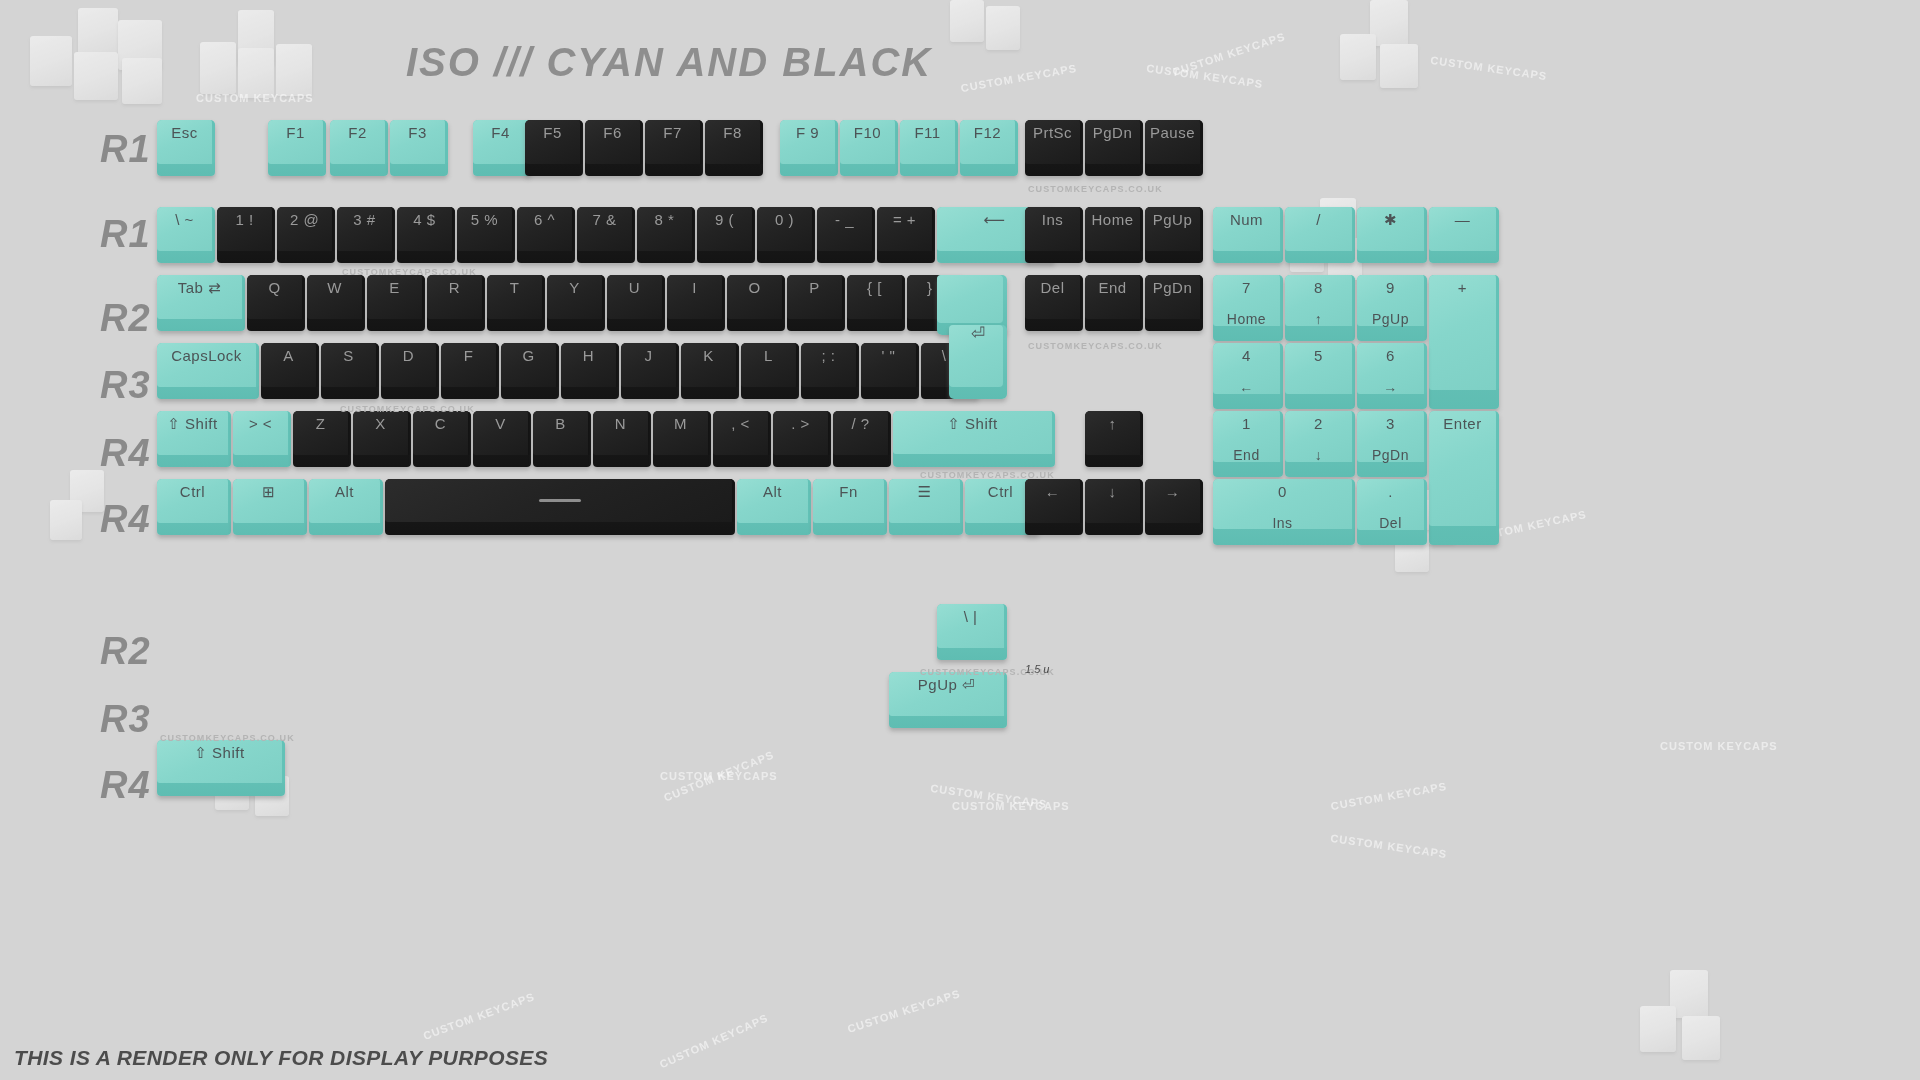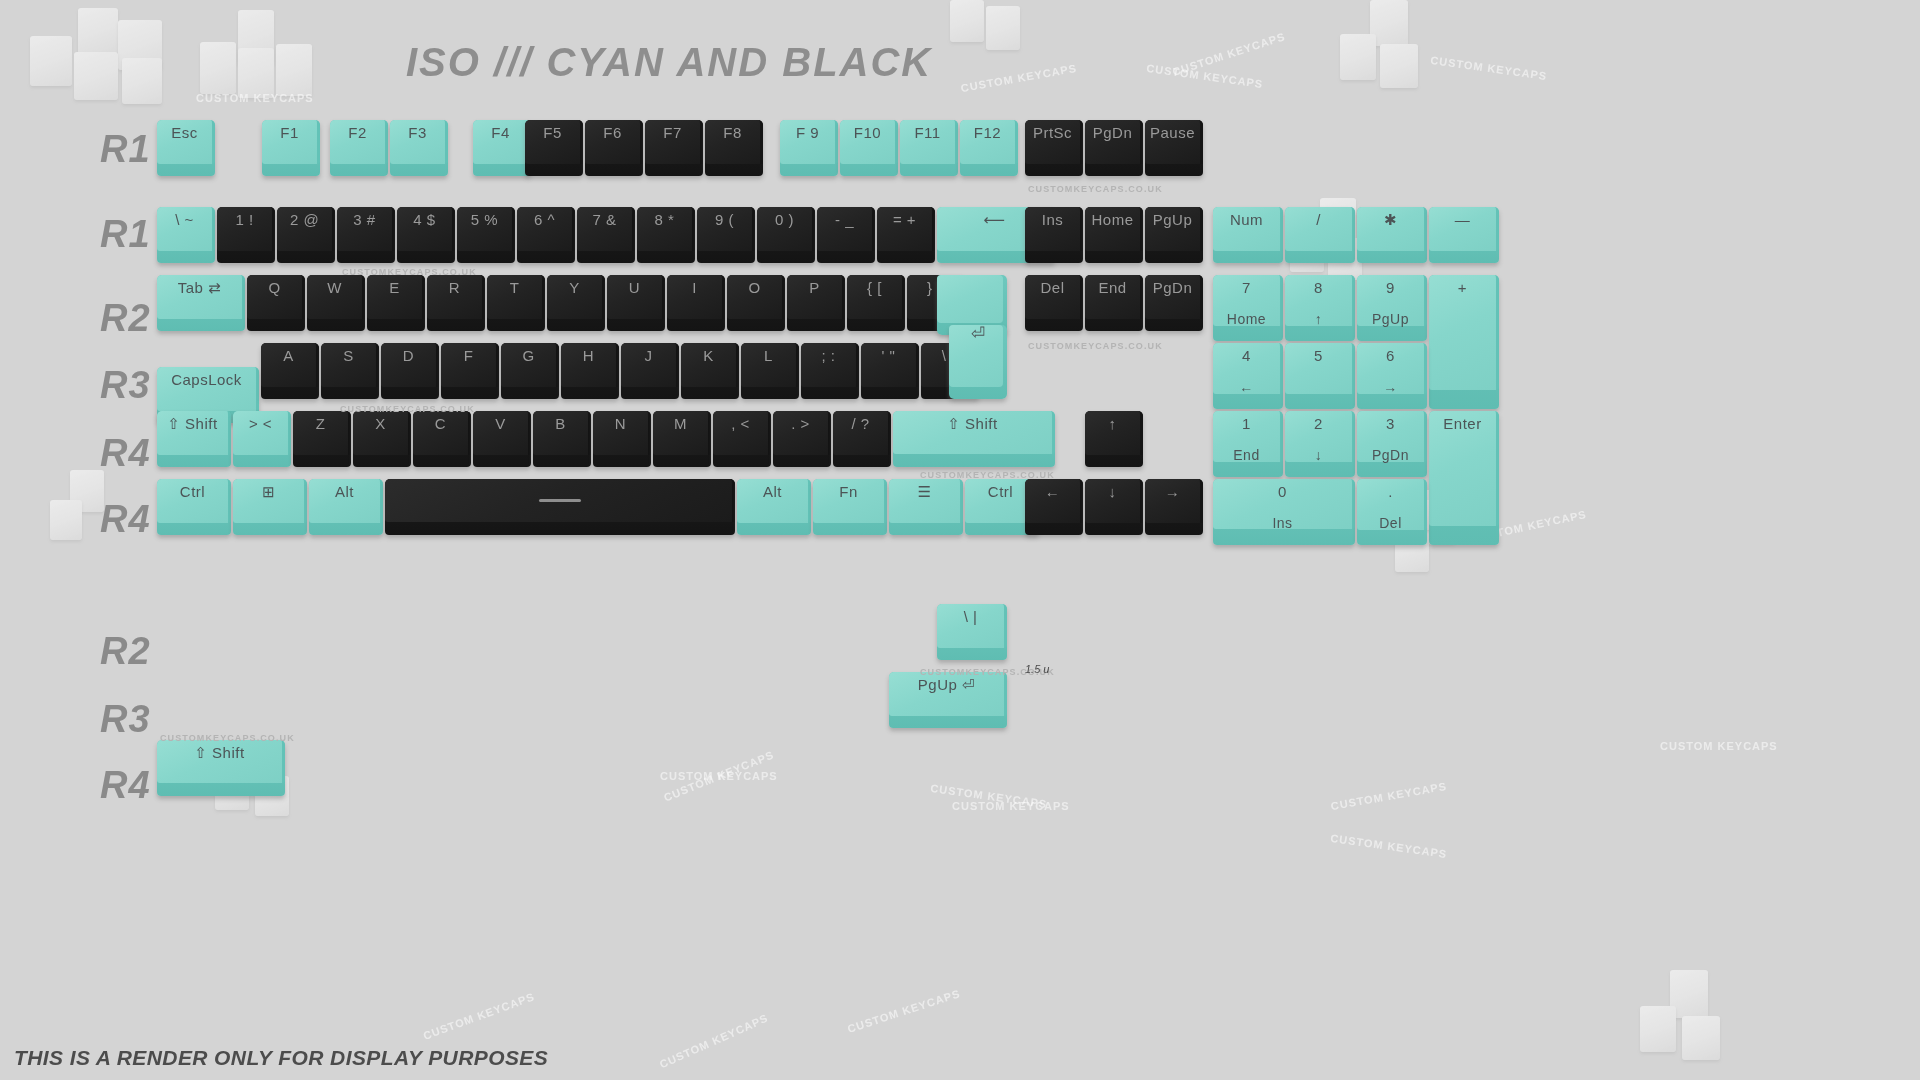--- a/index.html
+++ b/index.html
@@ -251,21 +251,21 @@
     <div class="rowlabel" style="left: 100px; top: 630px;">R2</div>
     <div class="rowlabel" style="left: 100px; top: 698px;">R3</div>
     <div class="rowlabel" style="left: 100px; top: 764px;">R4</div>
   </div>
 <div id="keyboard">
     <div class="key cyan" style="left: 157px; top: 120px; width: 58px; height: 56px;">
       <div class="top">
         <div class="legend">Esc</div>
       </div>
     </div>
-    <div class="key cyan" style="left: 262px; top: 120px; width: 58px; height: 56px;">
+    <div class="key cyan" style="left: 268px; top: 120px; width: 58px; height: 56px;">
       <div class="top">
         <div class="legend">F1</div>
       </div>
     </div>
     <div class="key cyan" style="left: 330px; top: 120px; width: 58px; height: 56px;">
       <div class="top">
         <div class="legend">F2</div>
       </div>
     </div>
     <div class="key cyan" style="left: 390px; top: 120px; width: 58px; height: 56px;">
@@ -491,21 +491,21 @@
     <div class="key black" style="left: 1085px; top: 275px; width: 58px; height: 56px;">
       <div class="top">
         <div class="legend">End</div>
       </div>
     </div>
     <div class="key black" style="left: 1145px; top: 275px; width: 58px; height: 56px;">
       <div class="top">
         <div class="legend">PgDn</div>
       </div>
     </div>
-    <div class="key cyan" style="left: 157px; top: 343px; width: 102px; height: 56px; margin-top: 24px;">
+    <div class="key cyan" style="left: 157px; top: 343px; width: 102px; height: 56px;">
       <div class="top">
         <div class="legend">CapsLock</div>
       </div>
     </div>
     <div class="key black" style="left: 261px; top: 343px; width: 58px; height: 56px;">
       <div class="top">
         <div class="legend">A</div>
       </div>
     </div>
     <div class="key black" style="left: 321px; top: 343px; width: 58px; height: 56px;">

